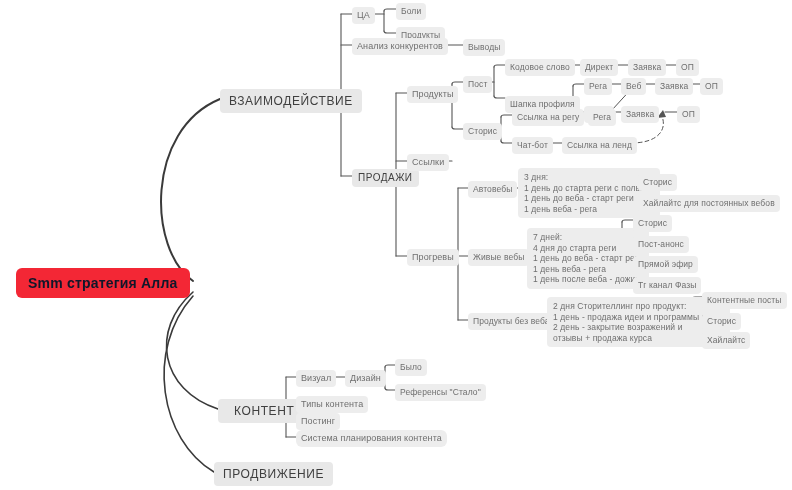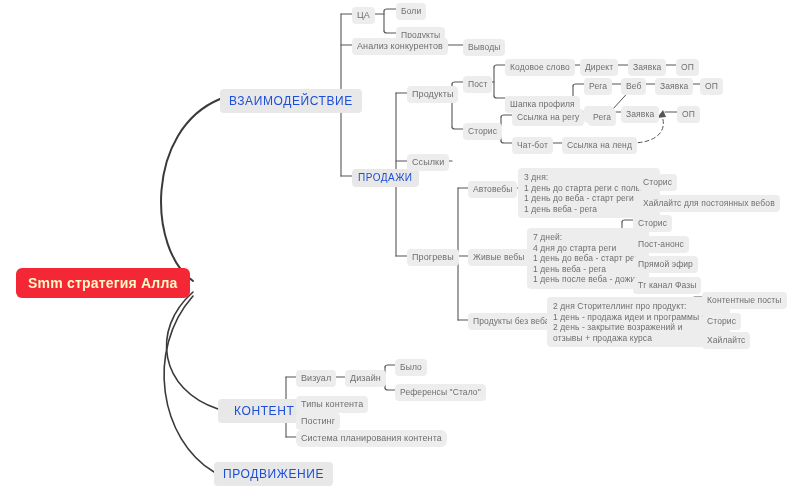--- a/index.html
+++ b/index.html
@@ -29,31 +29,31 @@
     background: #ededed;
     border-radius: 4px;
     color: #6f6f6f;
     white-space: pre;
     line-height: 11px;
     padding: 3px 5px;
     letter-spacing: 0.1px;
   }
   .root {
     background: #f32735;
-    color: #fef9c3;
+    color: #0f172a;
     font-weight: bold;
     font-size: 14px;
     line-height: 16px;
     border-radius: 6px;
     padding: 7px 12px;
     letter-spacing: 0.2px;
   }
   .lvl1 {
     background: #e8e8e8;
-    color: #1d4ed8;
+    color: #404040;
     font-size: 12px;
     line-height: 14px;
     padding: 5px 9px;
     letter-spacing: 0.6px;
   }
   .lvl2 { font-size: 9px; }
   .lvl3 { font-size: 8.5px; }
   .lvl4 { font-size: 8.5px; }
   .multi {
     line-height: 10.5px;

